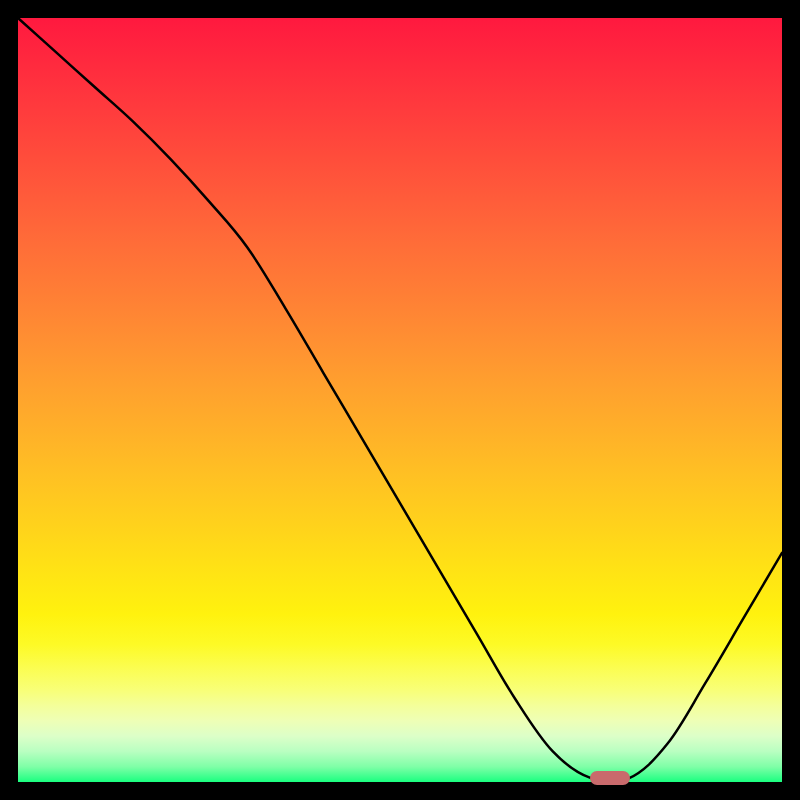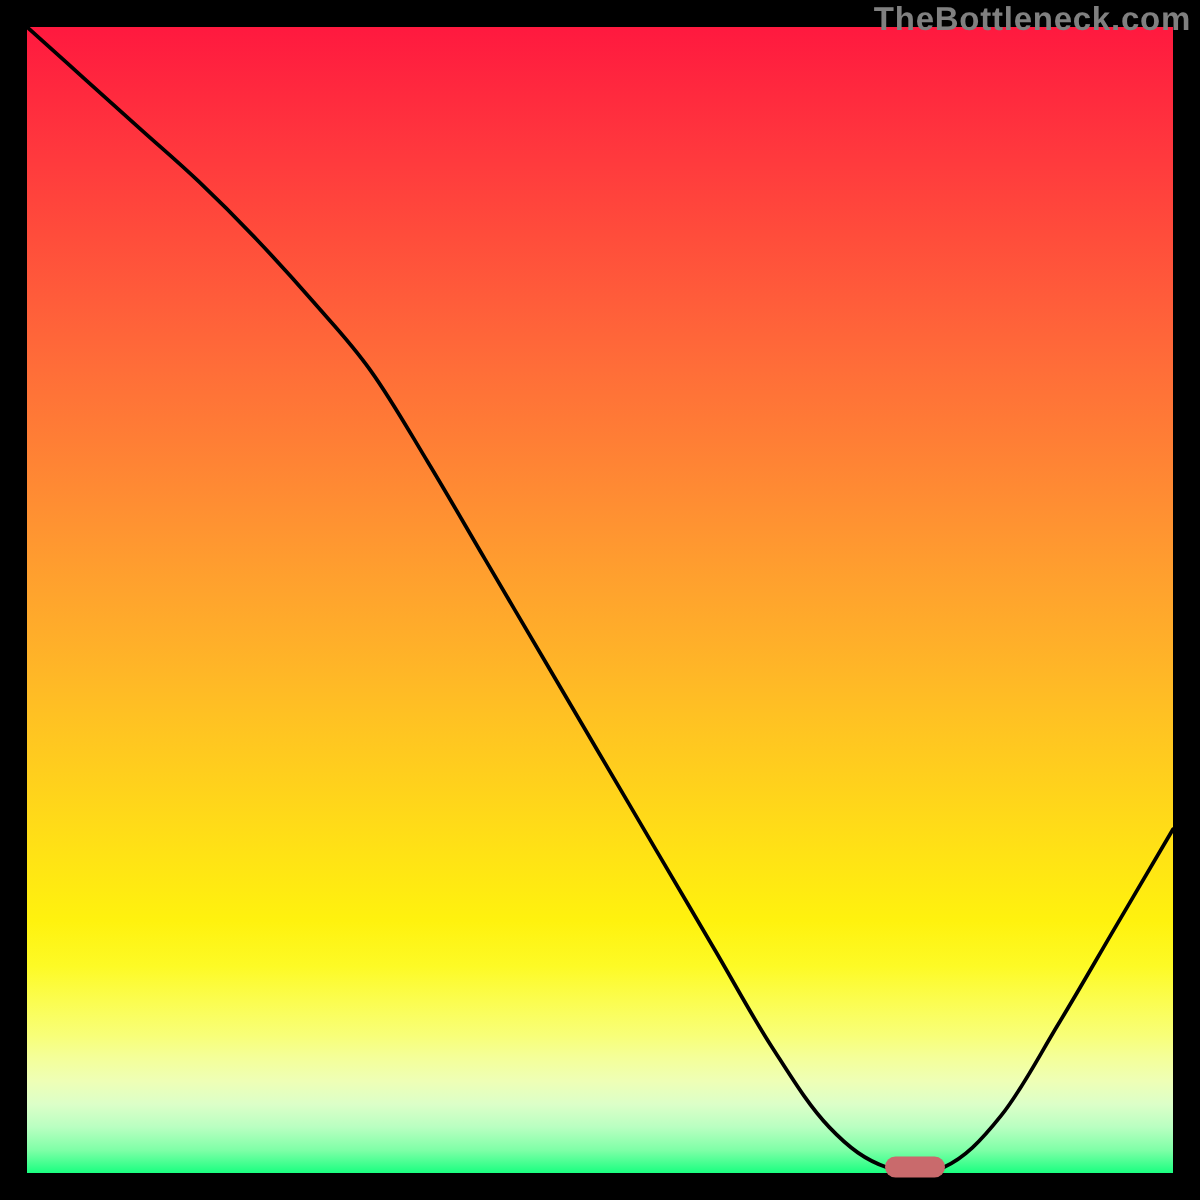--- a/index.html
+++ b/index.html
@@ -80,14 +80,13 @@
 
 <div class="chart-container">
   <div class="plot-area"></div>
 
   <svg class="curve" viewBox="0 0 764 764" preserveAspectRatio="none">
     <path id="curve-path" d="M 0.00 0.00 C 6.88 6.19, 24.45 22.00, 38.20 34.38 C 51.95 46.76, 62.65 56.38, 76.40 68.76 C 90.15 81.14, 100.85 90.08, 114.60 103.14 C 128.35 116.20, 139.05 126.90, 152.80 141.34 C 166.55 155.78, 177.25 167.55, 191.00 183.36 C 204.75 199.17, 215.45 209.95, 229.20 229.20 C 242.95 248.45, 253.65 267.63, 267.40 290.32 C 281.15 313.01, 291.85 331.88, 305.60 355.26 C 319.35 378.64, 330.05 396.82, 343.80 420.20 C 357.55 443.58, 368.25 461.76, 382.00 485.14 C 395.75 508.52, 406.45 526.70, 420.20 550.08 C 433.95 573.46, 444.65 591.64, 458.40 615.02 C 472.15 638.40, 482.85 658.64, 496.60 679.96 C 510.35 701.28, 521.05 719.00, 534.80 733.44 C 548.55 747.88, 559.25 755.37, 573.00 760.18 C 586.75 764.99, 597.45 766.37, 611.20 760.18 C 624.95 753.99, 635.65 742.99, 649.40 725.80 C 663.15 708.61, 673.85 687.37, 687.60 664.68 C 701.35 641.99, 712.05 623.12, 725.80 599.74 C 739.55 576.36, 757.12 546.49, 764.00 534.80" fill="none" stroke="#000" stroke-width="2.5" stroke-linecap="round" stroke-linejoin="round"></path>
   </svg>
 
   <div id="marker" class="marker" style="left: 610.1px; top: 778.18px;"></div>
 
-  <div class="attribution">TheBottleneck.com</div>
 </div>
 
 </body></html>

